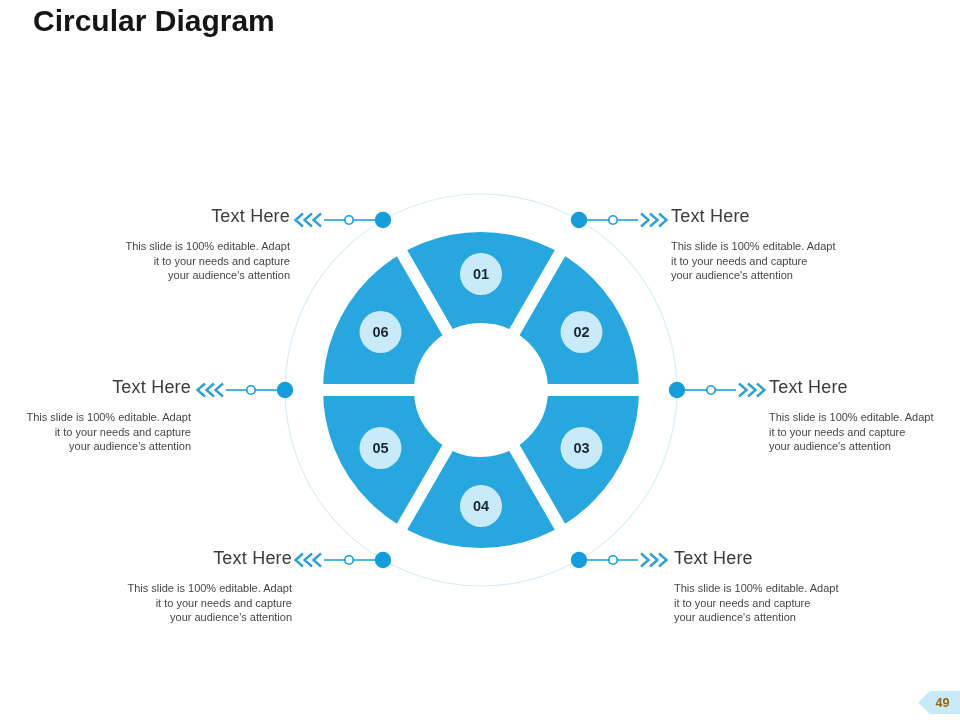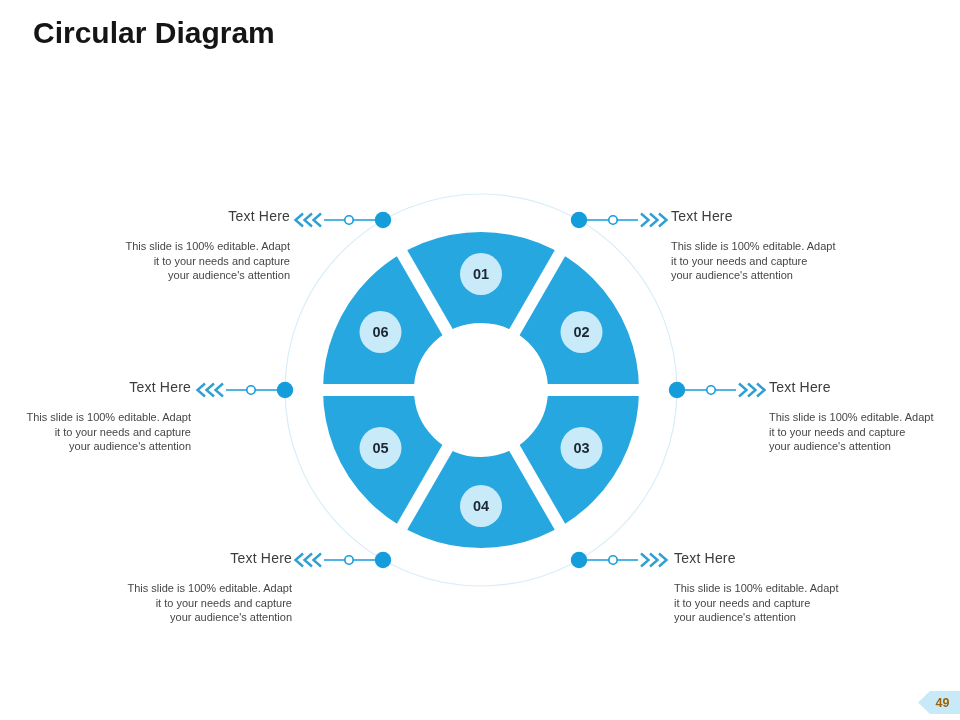--- a/index.html
+++ b/index.html
@@ -13,41 +13,41 @@
   }
   .slide {
     position: relative;
     width: 960px;
     height: 720px;
     background: #ffffff;
   }
   .slide-title {
     position: absolute;
     left: 33px;
-    top: 16px;
+    top: 4px;
     font-size: 30px;
     font-weight: 700;
     color: #151515;
     letter-spacing: 0px;
   }
   .diagram-svg {
     position: absolute;
     left: 0;
     top: 0;
     width: 960px;
     height: 720px;
   }
   .callout {
     position: absolute;
     width: 188px;
   }
   .callout.align-right { text-align: right; }
   .callout.align-left  { text-align: left; }
   .callout-heading {
-    font-size: 14px;
+    font-size: 18px;
     line-height: 22px;
     color: #3c3c3c;
     font-weight: 400;
     letter-spacing: 0.2px;
   }
   .callout-body {
     margin-top: 12px;
     font-size: 11px;
     line-height: 14.5px;
     color: #464646;

